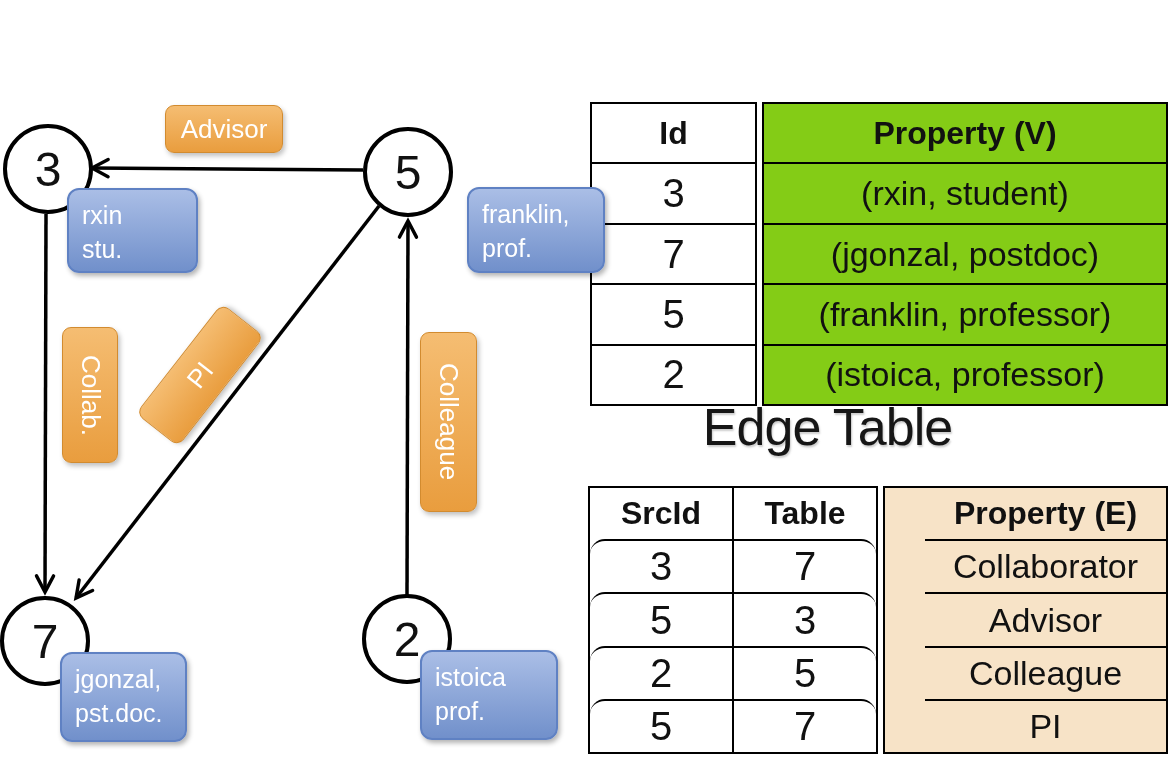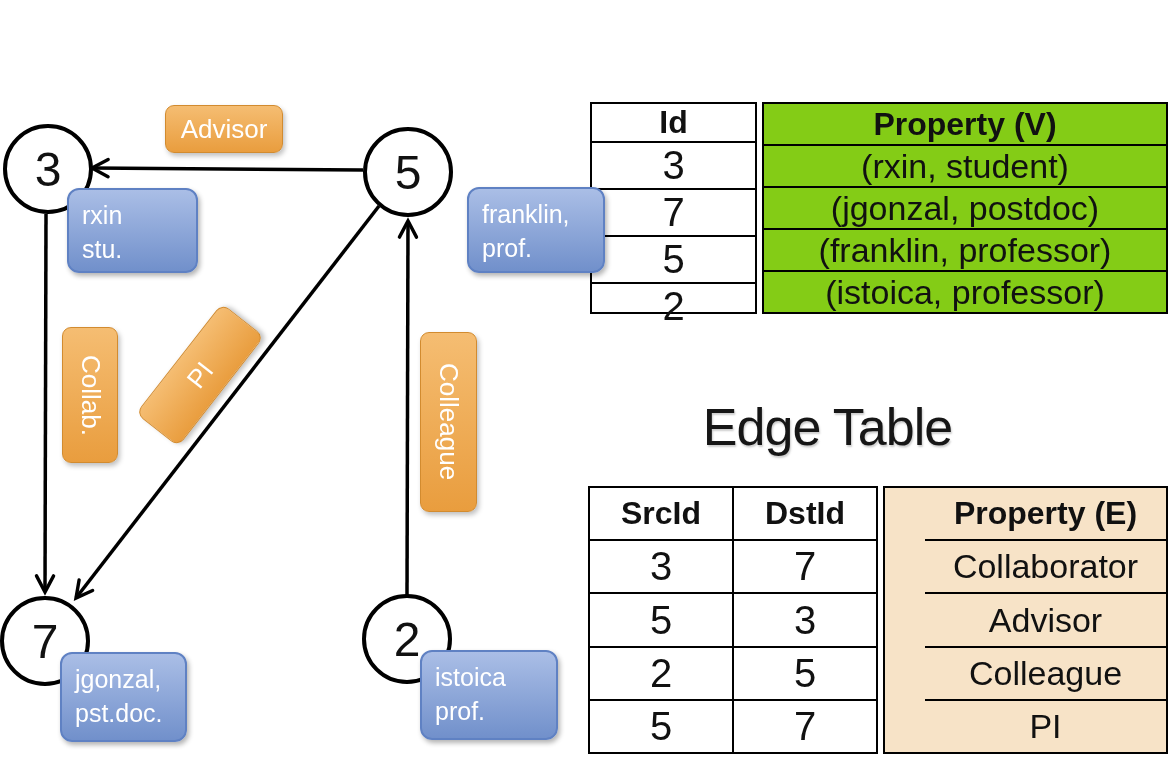--- a/index.html
+++ b/index.html
@@ -49,38 +49,38 @@
   }
   .elabel.vertical { writing-mode:vertical-rl; }
   #label-advisor   { left:165px; top:105px; width:118px; height:48px; }
   #label-collab    { left:62px;  top:327px; width:56px;  height:136px; }
   #label-colleague { left:420px; top:332px; width:57px;  height:180px; }
   #label-pi        { left:130px; top:348px; width:140px; height:54px;
                      transform:rotate(-52deg); }
 
   
   .ttable { position:absolute; display:flex; z-index:1; }
-  #vtable { left:590px; top:102px; width:578px; height:212px; }
+  #vtable { left:590px; top:102px; width:578px; height:304px; }
   #etable { left:588px; top:486px; width:580px; height:268px; }
   .gapcol { width:5px; flex:0 0 5px; }
   .subtable {
     border:2.5px solid #000; display:flex; flex-direction:column; background:#fff;
   }
   #vt-idcol   { flex:0 0 167px; }
   #vt-propcol { flex:1; background:#84cc16; }
   #et-idcols  { flex:0 0 290px; }
   #et-propcol { flex:1; background:#f7e3c7;padding-left:40px; }
   .trow {
     flex:1; display:flex; align-items:center; justify-content:center;
     border-top:2px solid #000; font-size:34px; font-weight:300;
   }
   .trow:first-child { border-top:none; }
   .trow.hdr { font-size:32px; font-weight:bold; }
   .trow.num { font-size:40px; }
-  .row2 { padding:0; }
+  .row2 { padding:0;border-radius:15px; }
   .row2 .c {
     flex:1; height:100%; display:flex; align-items:center; justify-content:center;
   }
   .row2 .c.second { border-left:2px solid #000; }
 </style>
 </head>
 <body>
 
 <div class="canvas">
 
@@ -148,21 +148,21 @@
       <div class="trow">(jgonzal, postdoc)</div>
       <div class="trow">(franklin, professor)</div>
       <div class="trow">(istoica, professor)</div>
     </div>
   </div>
 
   <div class="ttable" id="etable">
     <div class="subtable" id="et-idcols">
       <div class="trow hdr row2">
         <div class="c">SrcId</div>
-        <div class="c second">DstId</div>
+        <div class="c second">Table</div>
       </div>
       <div class="trow num row2">
         <div class="c">3</div>
         <div class="c second">7</div>
       </div>
       <div class="trow num row2">
         <div class="c">5</div>
         <div class="c second">3</div>
       </div>
       <div class="trow num row2">

